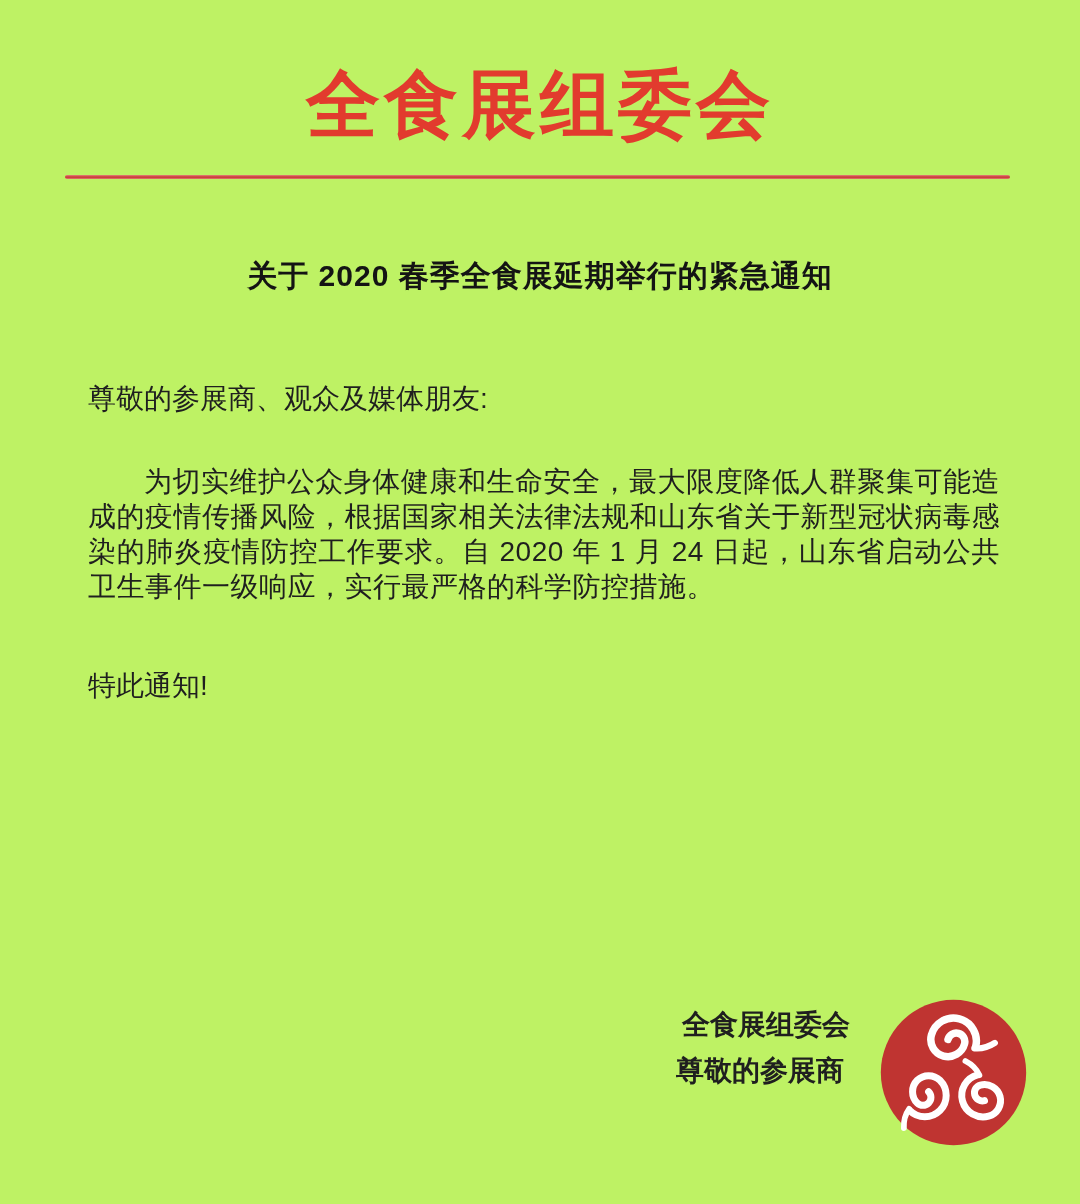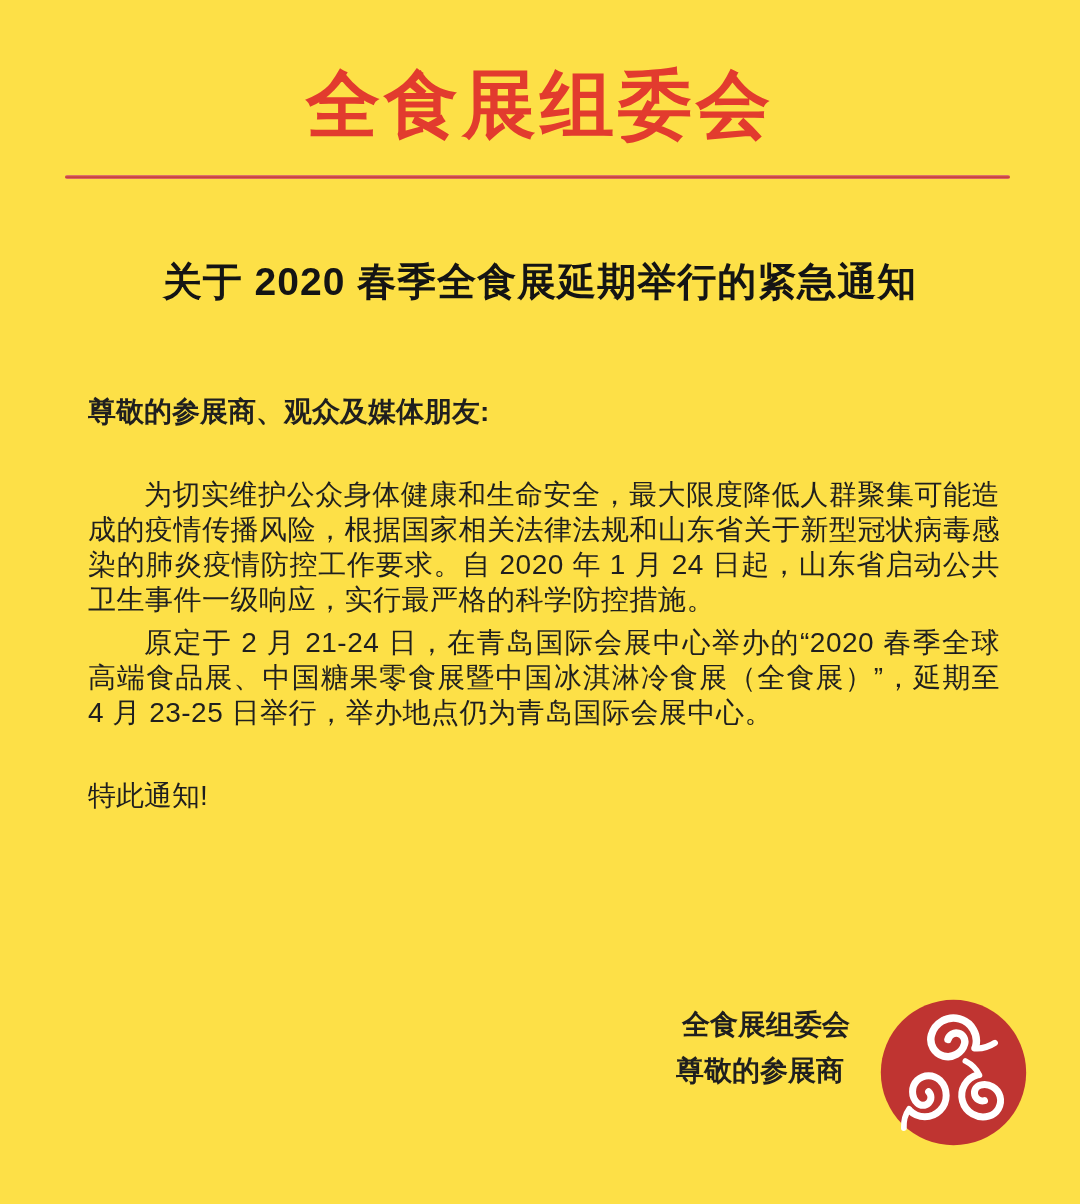--- a/index.html
+++ b/index.html
@@ -12,21 +12,21 @@
   html,body{background:#ffffff;}
   body{
     font-family:"Liberation Sans","DejaVu Sans",sans-serif;
     color:var(--text-black);
   }
   .page{
     position:relative;
     width:1080px;
     height:1204px;
     margin:0 auto;
-    background:#fde047;
+    background:#bef264;
     overflow:hidden;
   }
   .org-header{
     padding-top:62px;
     text-align:center;
     font-size:74px;
     line-height:1.15;
     font-weight:bold;
     letter-spacing:4px;
     color:var(--header-red);
@@ -34,47 +34,47 @@
   .header-rule{
     margin:28px 0 0 65px;
     width:945px;
     height:4px;
     border-radius:2px;
     background:linear-gradient(to bottom,#e4837e 0%,var(--rule-red) 45%,var(--rule-red) 70%,#e4837e 100%);
   }
   .notice-title{
     margin-top:76px;
     text-align:center;
-    font-size:39px;
+    font-size:30px;
     line-height:1.4;
     font-weight:bold;
     color:#141414;
     letter-spacing:1px;
   }
   .content{
     margin:0 80px 0 88px;
     font-size:28px;
     line-height:35px;
   }
   .salutation{
     margin-top:84px;
-    font-weight:bold;
+    font-weight:normal;
     font-size:28px;
   }
   .body-paragraph{
     margin-top:8px;
     text-indent:2em;
     text-align:justify;
     letter-spacing:0.5px;
   }
   .body-paragraph.first{
     margin-top:48px;
   }
   .closing{
-    margin-top:48px;
+    margin-top:64px;
     font-size:28px;
   }
   .signature{
     position:absolute;
     top:1002px;
     right:230px;
     text-align:right;
     font-size:28px;
     font-weight:bold;
     line-height:46px;
@@ -100,21 +100,20 @@
 
   <div class="header-rule"></div>
 
   <div class="notice-title">关于 2020 春季全食展延期举行的紧急通知</div>
 
   <div class="content">
     <div class="salutation">尊敬的参展商、观众及媒体朋友:</div>
 
     <p class="body-paragraph first">为切实维护公众身体健康和生命安全，最大限度降低人群聚集可能造成的疫情传播风险，根据国家相关法律法规和山东省关于新型冠状病毒感染的肺炎疫情防控工作要求。自 2020 年 1 月 24 日起，山东省启动公共卫生事件一级响应，实行最严格的科学防控措施。</p>
 
-    <p class="body-paragraph">原定于 2 月 21-24 日，在青岛国际会展中心举办的“2020 春季全球高端食品展、中国糖果零食展暨中国冰淇淋冷食展（全食展）”，延期至 4 月 23-25 日举行，举办地点仍为青岛国际会展中心。</p>
 
 
     <div class="closing">特此通知!</div>
   </div>
 
   <div class="signature">
     <div class="sig-org">全食展组委会</div>
     <div class="sig-company">尊敬的参展商</div>
   </div>
 

